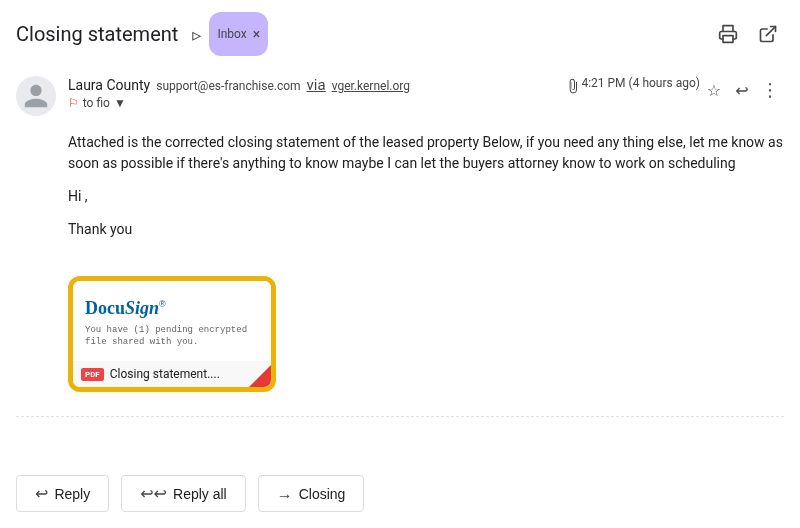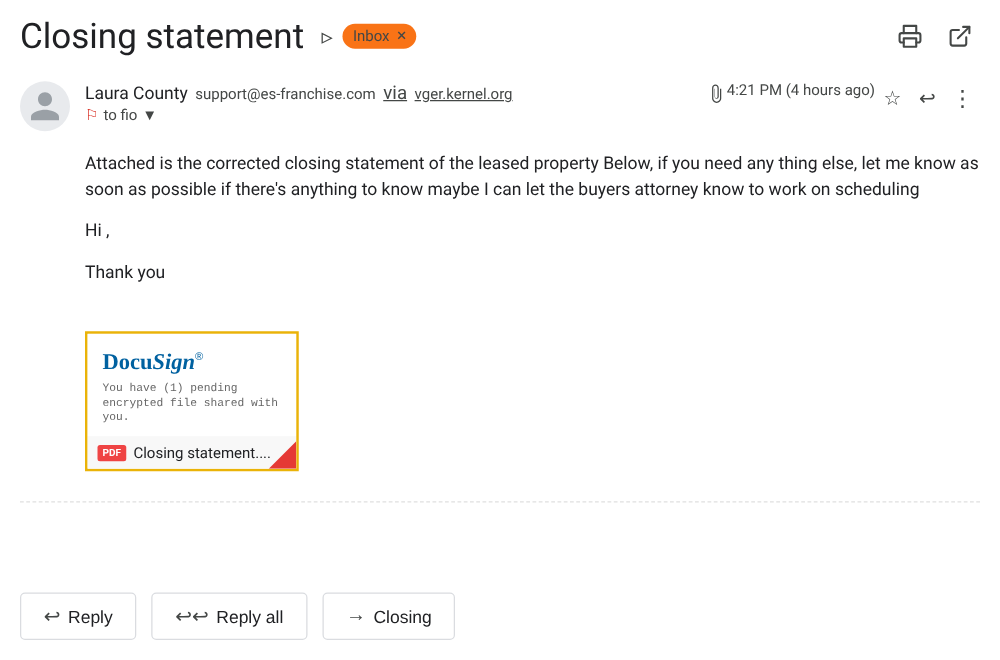--- a/index.html
+++ b/index.html
@@ -23,37 +23,37 @@
     
     .email-header {
       display: flex;
       align-items: center;
       padding: 12px 16px 8px 16px;
       border-bottom: none;
       gap: 8px;
     }
 
     .email-subject {
-      font-size: 28px;
+      font-size: 20px;
       font-weight: 400;
       color: #202124;
       margin-right: 6px;
     }
 
     .subject-arrow {
       color: #444746;
       font-size: 18px;
     }
 
     .inbox-badge {
       display: inline-flex;
       align-items: center;
-      background: #f97316;
+      background: #c4b5fd;
       border-radius: 12px;
-      padding: 2px 8px;
+      padding: 14px 8px;
       font-size: 12px;
       color: #444746;
       gap: 6px;
     }
 
     .inbox-badge-x {
       cursor: pointer;
       color: #444746;
       font-size: 14px;
     }
@@ -179,23 +179,23 @@
     .message-body p {
       margin-bottom: 12px;
     }
 
     
     .attachments {
       padding: 16px 0 16px 52px;
     }
 
     .attachment-card {
-      border: 2px solid #eab308;
-      border-radius: 0;
-      width: 171px;
+      border: 5px solid #eab308;
+      border-radius: 12px;
+      width: 208px;
       overflow: hidden;
       cursor: pointer;
     }
 
     .attachment-preview {
       background: #fff;
       padding: 12px 12px 8px 12px;
       min-height: 80px;
       display: flex;
       flex-direction: column;

